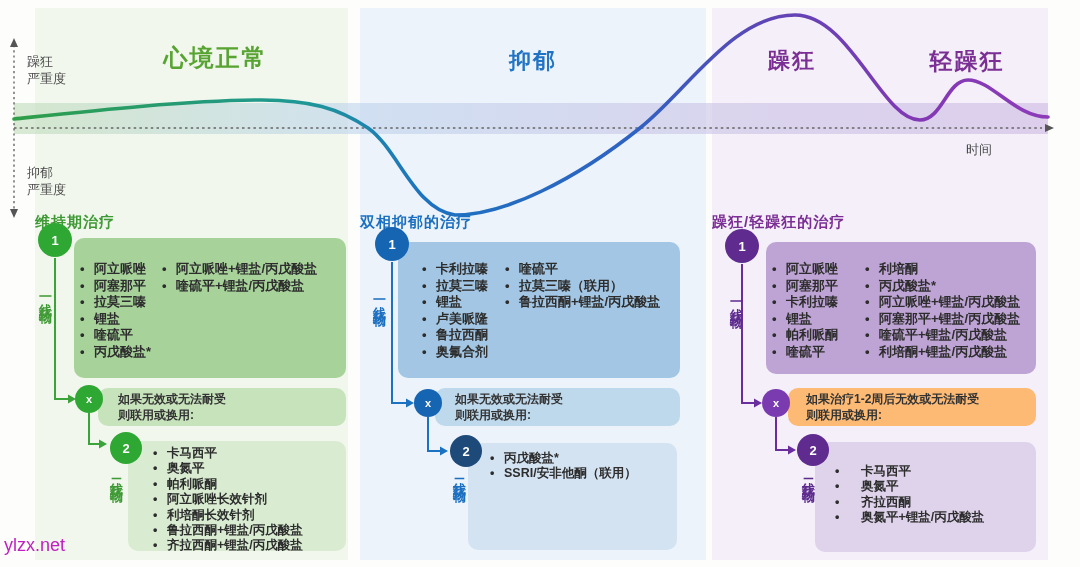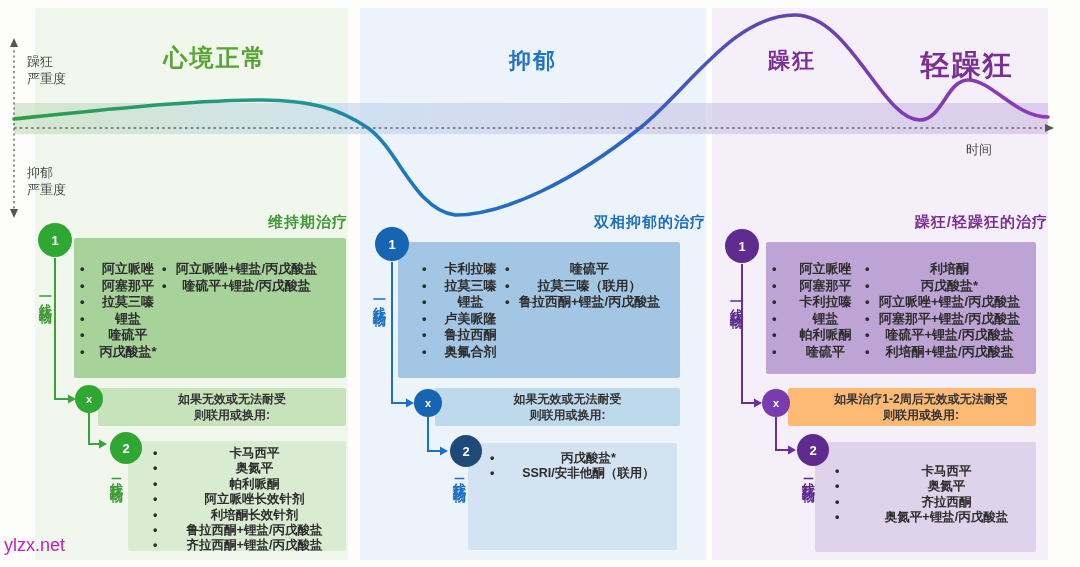--- a/index.html
+++ b/index.html
@@ -15,28 +15,28 @@
   .panel.p{left:712px;width:336px;background:#f4eff8;}
 
   svg.overlay{position:absolute;left:0;top:0;z-index:1;pointer-events:none;}
 
   .txt{position:absolute;z-index:2;}
 
   .phase-title{font-weight:bold;text-align:center;letter-spacing:2px;}
   .phase-title.g{left:35px;top:42px;width:361px;font-size:24px;color:#58a433;}
   .phase-title.b{left:360px;top:46px;width:346px;font-size:22px;color:#2173c4;}
   .phase-title.p1{left:742px;top:46px;width:100px;font-size:22px;color:#7b2f95;}
-  .phase-title.p2{left:917px;top:46px;width:100px;font-size:29px;color:#7b2f95;}
+  .phase-title.p2{left:917px;top:46px;width:100px;font-size:23px;color:#7b2f95;}
 
   .axis-text{font-size:13px;line-height:17px;color:#4a4a4a;}
   .axis-text.top{left:27px;top:53px;}
   .axis-text.bottom{left:27px;top:164px;}
   .time-label{left:966px;top:141px;font-size:13px;color:#4a4a4a;}
 
-  .section-title{font-size:15px;font-weight:bold;text-align:right;letter-spacing:1px;}
+  .section-title{font-size:15px;font-weight:bold;text-align:left;letter-spacing:1px;}
   .section-title.g{left:35px;top:213px;width:313px;color:#3f9a35;}
   .section-title.b{left:360px;top:213px;width:346px;color:#1b6fc0;}
   .section-title.p{left:712px;top:213px;width:336px;color:#7b2f95;}
 
   .badge{position:absolute;z-index:3;border-radius:50%;color:#fff;font-weight:bold;
          display:flex;align-items:center;justify-content:center;}
   .badge.big{width:34px;height:34px;font-size:13px;}
   .badge.small{width:28px;height:28px;font-size:11px;}
   .badge.mid{width:32px;height:32px;font-size:13px;}
   .badge.gb{background:#2fa733;}
@@ -44,21 +44,21 @@
   .badge.bb2{background:#1d4a78;}
   .badge.pb1,.badge.pb2{background:#5f2b8f;}
   .badge.pbx{background:#7a3bb0;}
 
   .vlabel{position:absolute;z-index:2;writing-mode:vertical-rl;text-orientation:upright;
           font-size:13px;font-weight:bold;letter-spacing:4px;}
   .vlabel.g{color:#3f9a35;}
   .vlabel.b{color:#1b6fc0;}
   .vlabel.p{color:#5d2b8e;}
 
-  .box{position:absolute;z-index:2;border-radius:2px;box-sizing:border-box;text-align:center;}
+  .box{position:absolute;z-index:2;border-radius:10px;box-sizing:border-box;}
   .drugs{display:flex;}
   ul.druglist{list-style:none;margin:0;padding:0;}
   ul.druglist li{position:relative;padding-left:14px;color:#2d2d2d;font-weight:bold;}
   ul.druglist li::before{content:"\2022";position:absolute;left:0;top:0;}
   .box1 ul.druglist li{font-size:13px;line-height:16.5px;}
   .box2 ul.druglist li{font-size:12.5px;line-height:15.4px;}
 
   
   .box1.g{left:74px;top:238px;width:272px;height:140px;background:#a7d39b;padding:23px 4px 0 6px;}
   .box1.b{left:398px;top:242px;width:282px;height:136px;background:#a2c6e3;padding:19px 4px 0 24px;}

